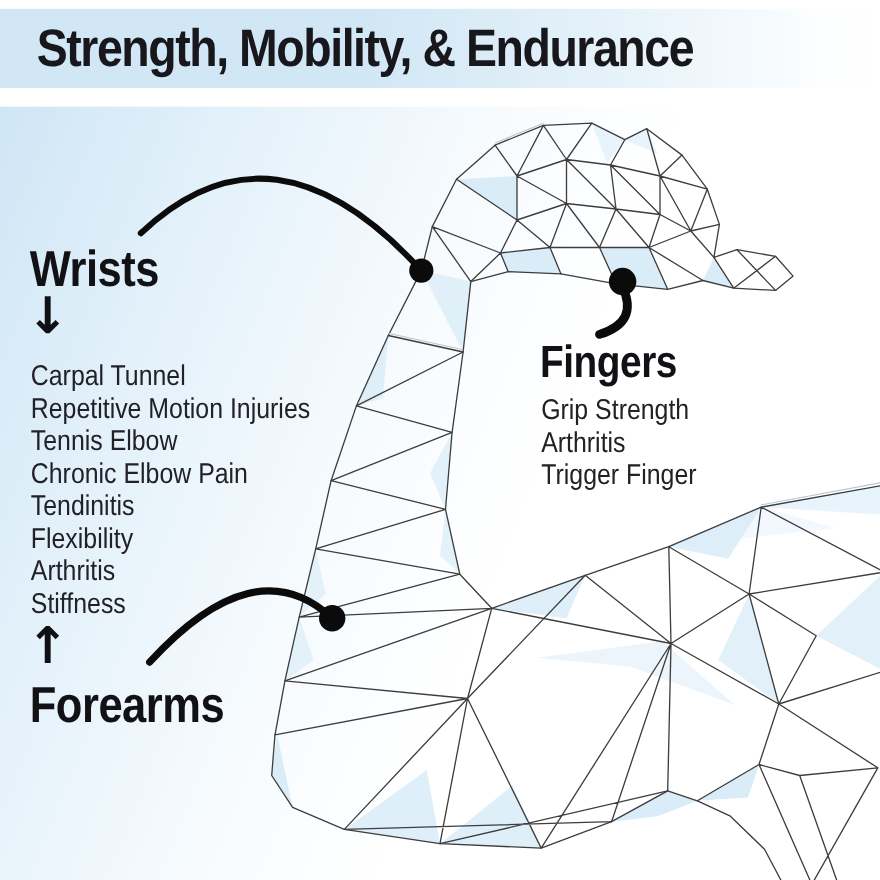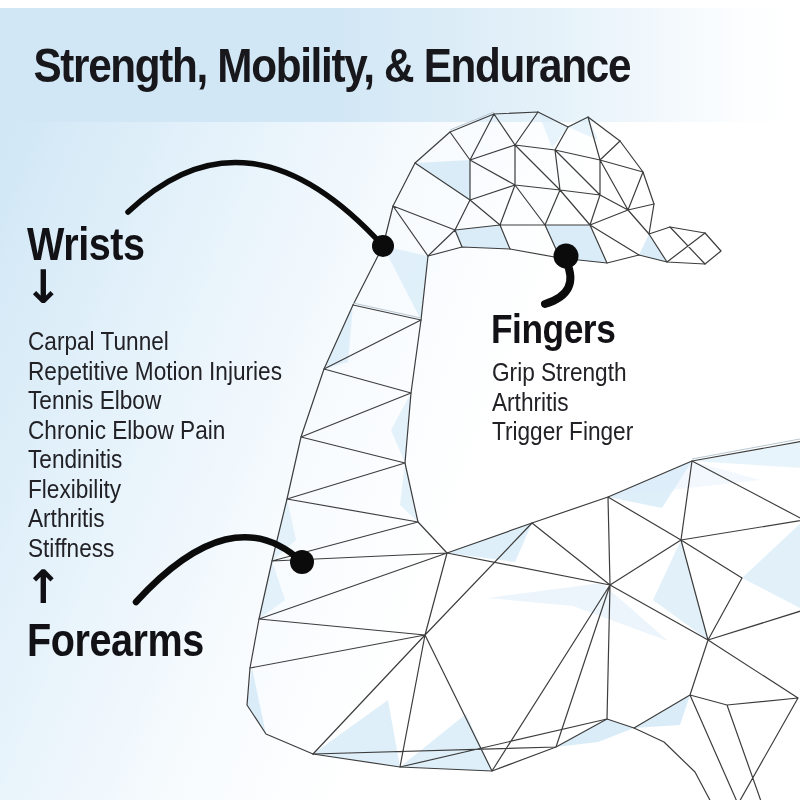--- a/index.html
+++ b/index.html
@@ -5,21 +5,21 @@
   html,body{margin:0;padding:0;background:#ffffff;}
   .canvas{
     position:relative;width:800px;height:800px;overflow:hidden;background:#ffffff;
     font-family:"Liberation Sans","DejaVu Sans",sans-serif;color:#17171c;
   }
   .bg{
     position:absolute;left:0;top:97px;width:800px;height:703px;
     background:linear-gradient(112deg,#cfe6f5 0%,#e3f1fa 20%,#f7fbfe 42%,#ffffff 58%);
   }
   .banner{
-    position:absolute;left:0;top:8px;width:800px;height:114px;
+    position:absolute;left:0;top:8px;width:800px;height:72px;
     background:linear-gradient(90deg,#d2e7f5 0%,#d2e7f5 42%,#e4f1f9 68%,#fdfeff 94%,#ffffff 100%);
     display:flex;align-items:center;
   }
   .title{
     font-size:48px;font-weight:bold;letter-spacing:-1.5px;color:#17171c;
     padding-left:38px;white-space:nowrap;
     transform:scaleX(.88);transform-origin:0 50%;
   }
   .figure-svg{position:absolute;left:0;top:0;width:800px;height:800px;}
   .label-block{position:absolute;z-index:3;}

